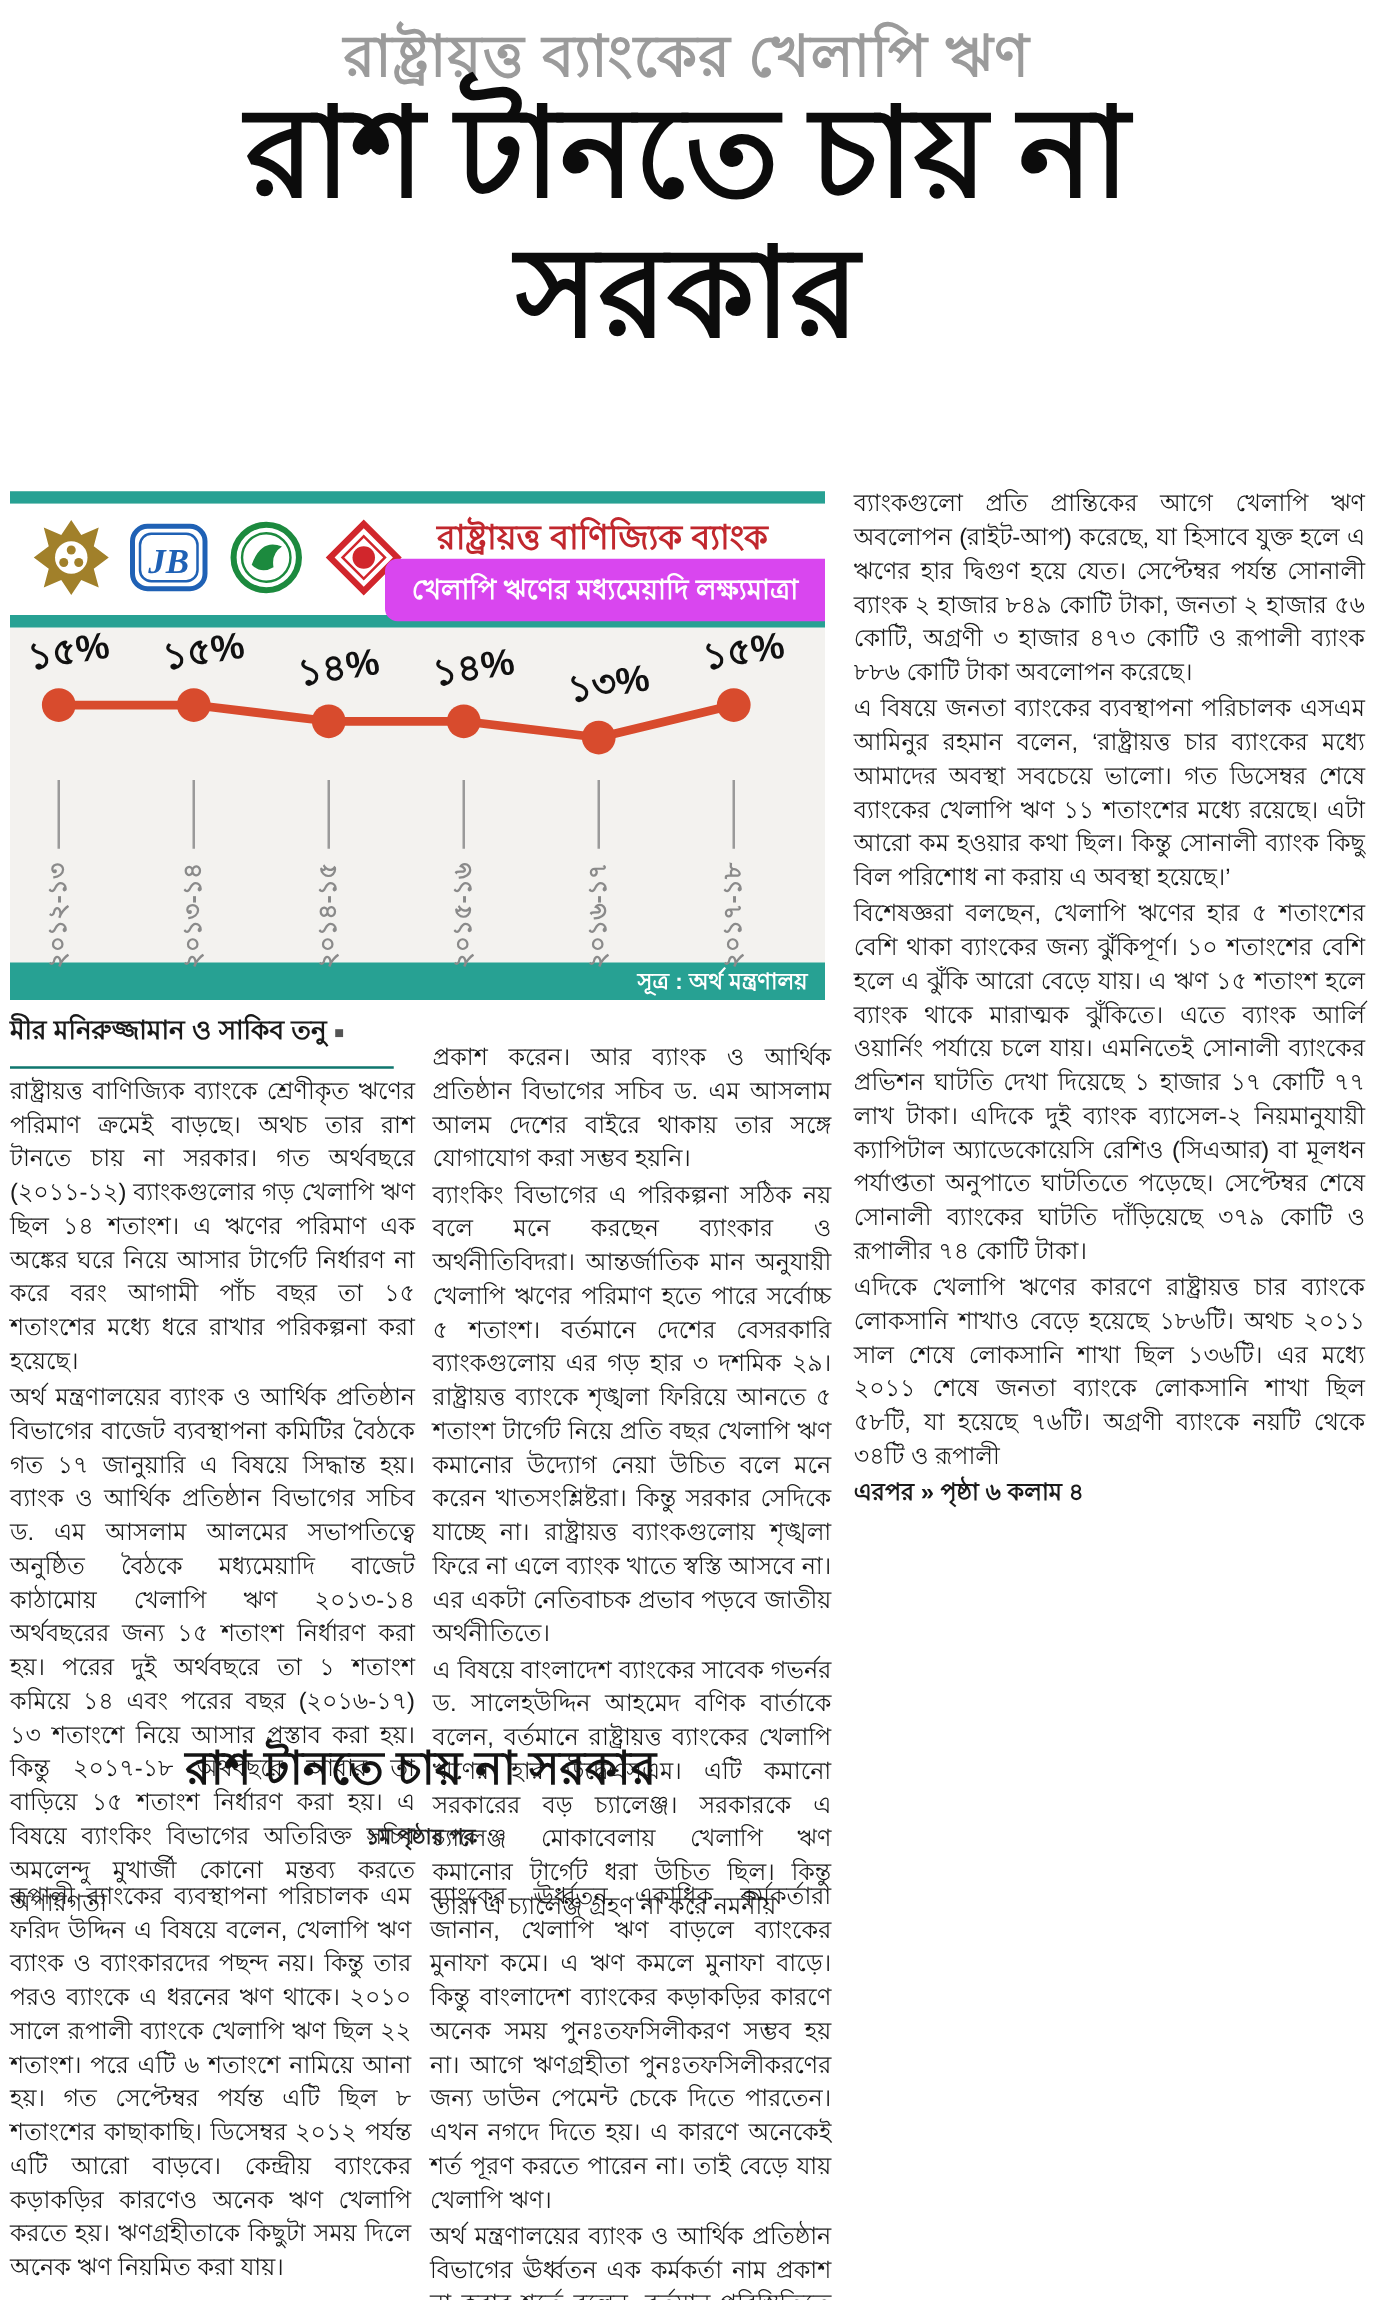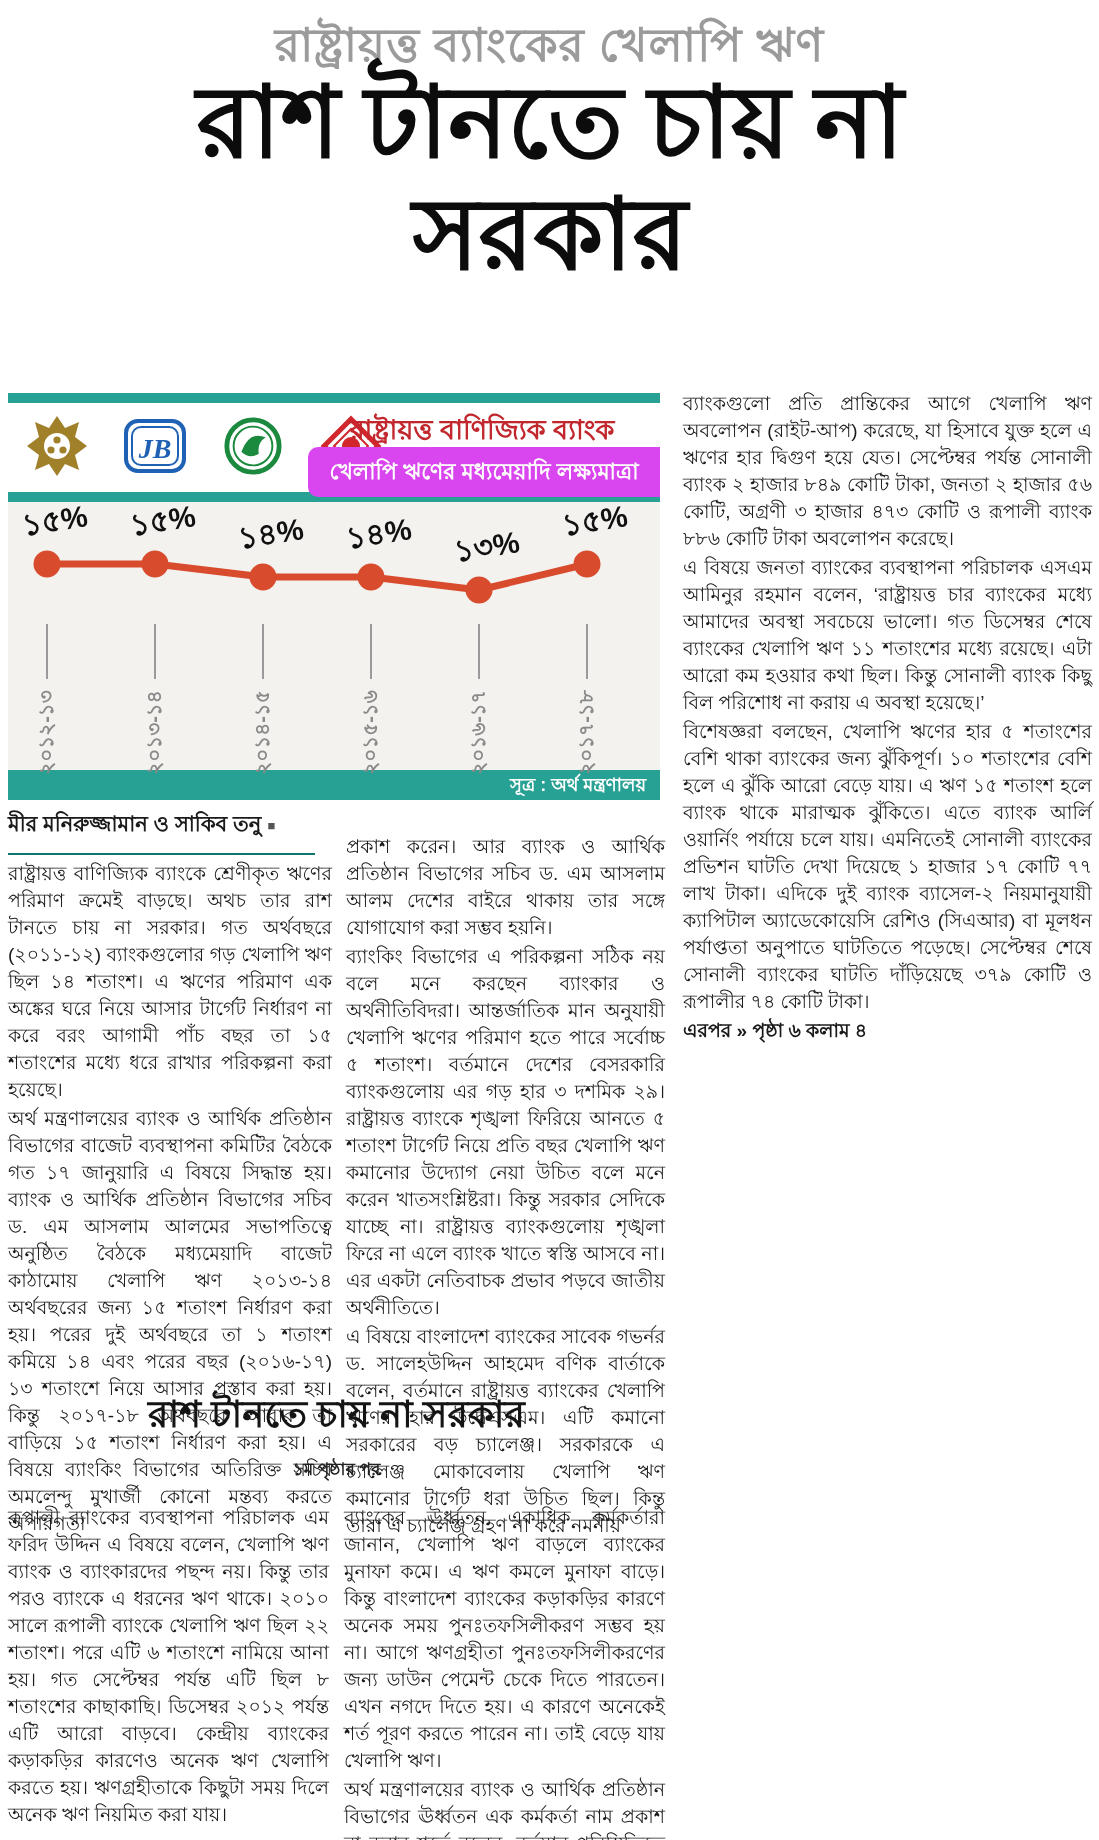--- a/index.html
+++ b/index.html
@@ -10,21 +10,21 @@
   .kicker{position:absolute;top:10px;left:0;width:100%;text-align:center;
           font-size:46px;font-weight:bold;color:#9b9b9b;letter-spacing:1px;}
   .headline{position:absolute;top:68px;left:50px;width:1000px;text-align:center;
             font-size:100px;line-height:1.12;font-weight:800;color:#0c0c0c;
             font-family:"Liberation Serif", serif;}
 
   
   .chart-box{position:absolute;left:8px;top:393px;width:652px;height:407px;background:#f3f2ef;}
   .chart-topbar{height:10px;background:#27a193;}
   .chart-header{position:relative;height:89px;background:#ffffff;}
-  .logos{position:absolute;left:16px;top:8px;display:flex;gap:32px;align-items:center;}
+  .logos{position:absolute;left:16px;top:8px;display:flex;gap:12px;align-items:center;}
   .logo{width:66px;height:70px;display:flex;align-items:center;justify-content:center;}
   .chart-titles{position:absolute;right:0;top:0;width:356px;height:100%;}
   .chart-title{margin-top:6px;text-align:center;font-size:27px;font-weight:bold;color:#c1272d;}
   .chart-subtitle-box{position:absolute;right:0;top:44px;width:352px;height:50px;background:#d946ef;
             border-radius:10px 0 0 10px;color:#fff;font-size:22px;font-weight:bold;
             display:flex;align-items:center;justify-content:center;z-index:2;}
   .chart-divider{height:10px;background:#27a193;}
   .chart-area{position:relative;height:268px;}
   .chart-plot{position:absolute;left:0;top:0;width:652px;height:115px;}
   .chart-line-svg{position:absolute;left:0;top:0;}
@@ -158,20 +158,21 @@
       </div>
     </div>
 
     <div class="chart-source">সূত্র : অর্থ মন্ত্রণালয়</div>
   </div>
 
   <div class="col-right body-text">
     <p>ব্যাংকগুলো প্রতি প্রান্তিকের আগে খেলাপি ঋণ অবলোপন (রাইট-আপ) করেছে, যা হিসাবে যুক্ত হলে এ ঋণের হার দ্বিগুণ হয়ে যেত। সেপ্টেম্বর পর্যন্ত সোনালী ব্যাংক ২ হাজার ৮৪৯ কোটি টাকা, জনতা ২ হাজার ৫৬ কোটি, অগ্রণী ৩ হাজার ৪৭৩ কোটি ও রূপালী ব্যাংক ৮৮৬ কোটি টাকা অবলোপন করেছে।</p>
     <p>এ বিষয়ে জনতা ব্যাংকের ব্যবস্থাপনা পরিচালক এসএম আমিনুর রহমান বলেন, ‘রাষ্ট্রায়ত্ত চার ব্যাংকের মধ্যে আমাদের অবস্থা সবচেয়ে ভালো। গত ডিসেম্বর শেষে ব্যাংকের খেলাপি ঋণ ১১ শতাংশের মধ্যে রয়েছে। এটা আরো কম হওয়ার কথা ছিল। কিন্তু সোনালী ব্যাংক কিছু বিল পরিশোধ না করায় এ অবস্থা হয়েছে।’</p>
     <p>বিশেষজ্ঞরা বলছেন, খেলাপি ঋণের হার ৫ শতাংশের বেশি থাকা ব্যাংকের জন্য ঝুঁকিপূর্ণ। ১০ শতাংশের বেশি হলে এ ঝুঁকি আরো বেড়ে যায়। এ ঋণ ১৫ শতাংশ হলে ব্যাংক থাকে মারাত্মক ঝুঁকিতে। এতে ব্যাংক আর্লি ওয়ার্নিং পর্যায়ে চলে যায়। এমনিতেই সোনালী ব্যাংকের প্রভিশন ঘাটতি দেখা দিয়েছে ১ হাজার ১৭ কোটি ৭৭ লাখ টাকা। এদিকে দুই ব্যাংক ব্যাসেল-২ নিয়মানুযায়ী ক্যাপিটাল অ্যাডেকোয়েসি রেশিও (সিএআর) বা মূলধন পর্যাপ্ততা অনুপাতে ঘাটতিতে পড়েছে। সেপ্টেম্বর শেষে সোনালী ব্যাংকের ঘাটতি দাঁড়িয়েছে ৩৭৯ কোটি ও রূপালীর ৭৪ কোটি টাকা।</p>
+    <p>এদিকে খেলাপি ঋণের কারণে রাষ্ট্রায়ত্ত চার ব্যাংকে লোকসানি শাখাও বেড়ে হয়েছে ১৮৬টি। অথচ ২০১১ সাল শেষে লোকসানি শাখা ছিল ১৩৬টি। এর মধ্যে ২০১১ শেষে জনতা ব্যাংকে লোকসানি শাখা ছিল ৫৮টি, যা হয়েছে ৭৬টি। অগ্রণী ব্যাংকে নয়টি থেকে ৩৪টি ও রূপালী</p>
     <p class="continuation">এরপর » পৃষ্ঠা ৬ কলাম ৪</p>
   </div>
 
   <div class="byline">
     <span>মীর মনিরুজ্জামান ও সাকিব তনু</span><span class="marker">■</span>
   </div>
 
   <div class="col-left body-text">
     <p>রাষ্ট্রায়ত্ত বাণিজ্যিক ব্যাংকে শ্রেণীকৃত ঋণের পরিমাণ ক্রমেই বাড়ছে। অথচ তার রাশ টানতে চায় না সরকার। গত অর্থবছরে (২০১১-১২) ব্যাংকগুলোর গড় খেলাপি ঋণ ছিল ১৪ শতাংশ। এ ঋণের পরিমাণ এক অঙ্কের ঘরে নিয়ে আসার টার্গেট নির্ধারণ না করে বরং আগামী পাঁচ বছর তা ১৫ শতাংশের মধ্যে ধরে রাখার পরিকল্পনা করা হয়েছে।</p>
     <p>অর্থ মন্ত্রণালয়ের ব্যাংক ও আর্থিক প্রতিষ্ঠান বিভাগের বাজেট ব্যবস্থাপনা কমিটির বৈঠকে গত ১৭ জানুয়ারি এ বিষয়ে সিদ্ধান্ত হয়। ব্যাংক ও আর্থিক প্রতিষ্ঠান বিভাগের সচিব ড. এম আসলাম আলমের সভাপতিত্বে অনুষ্ঠিত বৈঠকে মধ্যমেয়াদি বাজেট কাঠামোয় খেলাপি ঋণ ২০১৩-১৪ অর্থবছরের জন্য ১৫ শতাংশ নির্ধারণ করা হয়। পরের দুই অর্থবছরে তা ১ শতাংশ কমিয়ে ১৪ এবং পরের বছর (২০১৬-১৭) ১৩ শতাংশে নিয়ে আসার প্রস্তাব করা হয়। কিন্তু ২০১৭-১৮ অর্থবছরে আবার তা বাড়িয়ে ১৫ শতাংশ নির্ধারণ করা হয়। এ বিষয়ে ব্যাংকিং বিভাগের অতিরিক্ত সচিব অমলেন্দু মুখার্জী কোনো মন্তব্য করতে অপারগতা</p>

